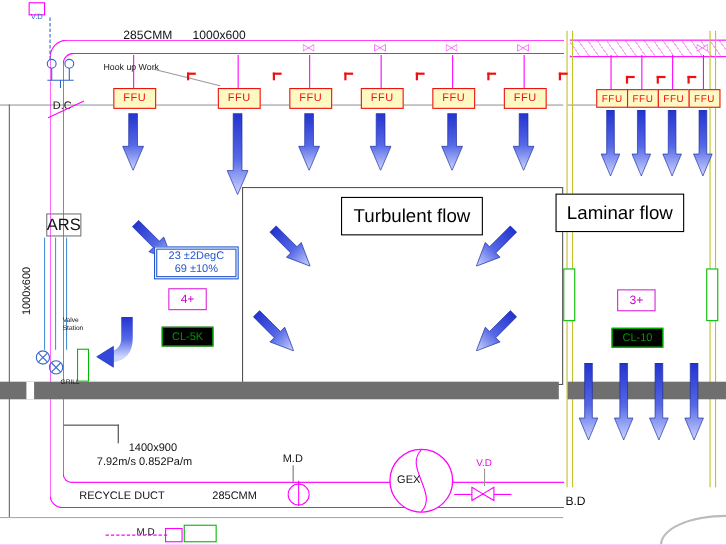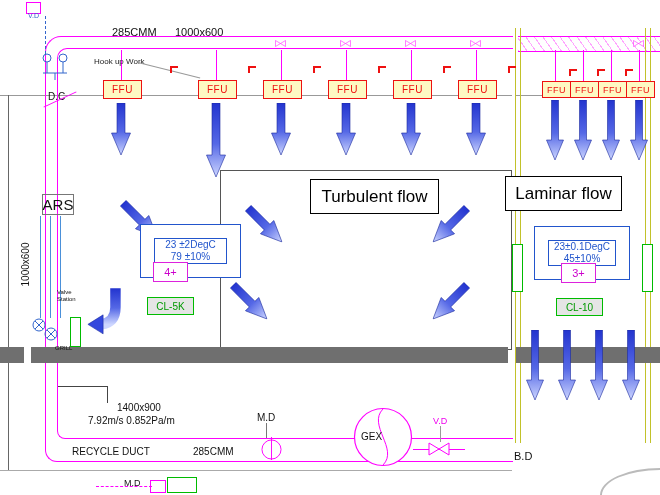--- a/index.html
+++ b/index.html
@@ -8,25 +8,25 @@
   .t{position:absolute;white-space:nowrap;color:#111}
   .hl{position:absolute;height:1px;background:#999}
   .vl{position:absolute;width:1px;background:#999}
   .ml{position:absolute;background:#f0f}
   .bl{position:absolute;background:#4a90d9}
   .ffu{position:absolute;border:1px solid #e11;background:#fef9c3;color:#e11;
        display:flex;align-items:center;justify-content:center;font-size:10px;letter-spacing:.5px}
   .duct{position:absolute;border:0 solid #f0f}
   .rt{position:absolute;width:6px;height:5px;border-left:2px solid #e11;border-top:2px solid #e11}
   .arr{position:absolute;display:block}
-  .tempbox{position:absolute;border:1px solid #25c;padding:13px;background:#fff}
+  .tempbox{position:absolute;border:1px solid #25c;padding:1px;background:#fff}
   .tempbox .in{border:1px solid #25c;padding:0 3px;color:#25c;font-size:10px;line-height:12px;text-align:center}
   .plusbox{position:absolute;border:1px solid #d2d;color:#c0c;font-size:11px;background:#fff;
            display:flex;align-items:center;justify-content:center}
-  .clbox{position:absolute;border:1px solid #0b0;color:#090;font-size:10px;background:#e5e5e5;
+  .clbox{position:absolute;border:1px solid #0b0;color:#090;font-size:10px;background:#000000;
          display:flex;align-items:center;justify-content:center}
   .zonelabel{position:absolute;border:1px solid #000;background:#fff;color:#000;font-size:17px;
              display:flex;align-items:center;justify-content:center}
   .wall{position:absolute;width:4px;border-left:1px solid #c2c22a;border-right:1px solid #c2c22a}
   .grille{position:absolute;border:1px solid #0b0;background:#fff}
   .floor{position:absolute;background:#6f6f6f}
 </style>
 </head>
 <body>
 
@@ -215,32 +215,26 @@
     <path d="M31,2 L31,22 Q31,38 16,40" fill="none" stroke="url(#ag)" stroke-width="11"></path>
     <polygon points="18,30 18,50 2,40" fill="#3347dd" stroke="#1b2a9e" stroke-width="0.6"></polygon>
   </svg>
 
   <div class="zonelabel" style="left:310px;top:179px;width:127px;height:33px">Turbulent flow</div>
   <div class="zonelabel" style="left:505px;top:176px;width:115px;height:33px">Laminar flow</div>
 
   <div class="tempbox" style="left:140px;top:224px;width:73px">
     <div class="in">
       <div>23 ±2DegC</div>
-      <div>79 ±10%</div>
+      <div>69 ±10%</div>
     </div>
   </div>
   <div class="plusbox" style="left:153px;top:262px;width:33px;height:18px">4+</div>
   <div class="clbox" style="left:147px;top:297px;width:45px;height:16px">CL-5K</div>
 
-  <div class="tempbox" style="left:534px;top:226px;width:68px">
-    <div class="in">
-      <div>23±0.1DegC</div>
-      <div>45±10%</div>
-    </div>
-  </div>
   <div class="plusbox" style="left:561px;top:263px;width:33px;height:18px">3+</div>
   <div class="clbox" style="left:556px;top:298px;width:45px;height:16px">CL-10</div>
 
   <div style="position:absolute;left:42px;top:194px;width:30px;height:19px;border:1px solid #777;display:flex;align-items:center;justify-content:center;font-size:15px;color:#111">ARS</div>
   <div class="t" style="left:-6px;top:259px;width:62px;font-size:10px;text-align:center;transform:rotate(-90deg)">1000x600</div>
   <div class="bl" style="left:40px;top:216px;width:1px;height:102px"></div>
   <div class="bl" style="left:50px;top:216px;width:1px;height:102px"></div>
   <div class="bl" style="left:60px;top:216px;width:1px;height:102px"></div>
   <div class="t" style="left:57px;top:289px;width:30px;font-size:6px;line-height:7px;white-space:normal">Valve Station</div>
   <svg class="arr" style="left:32px;top:318px;width:14px;height:14px" viewBox="0 0 14 14">

